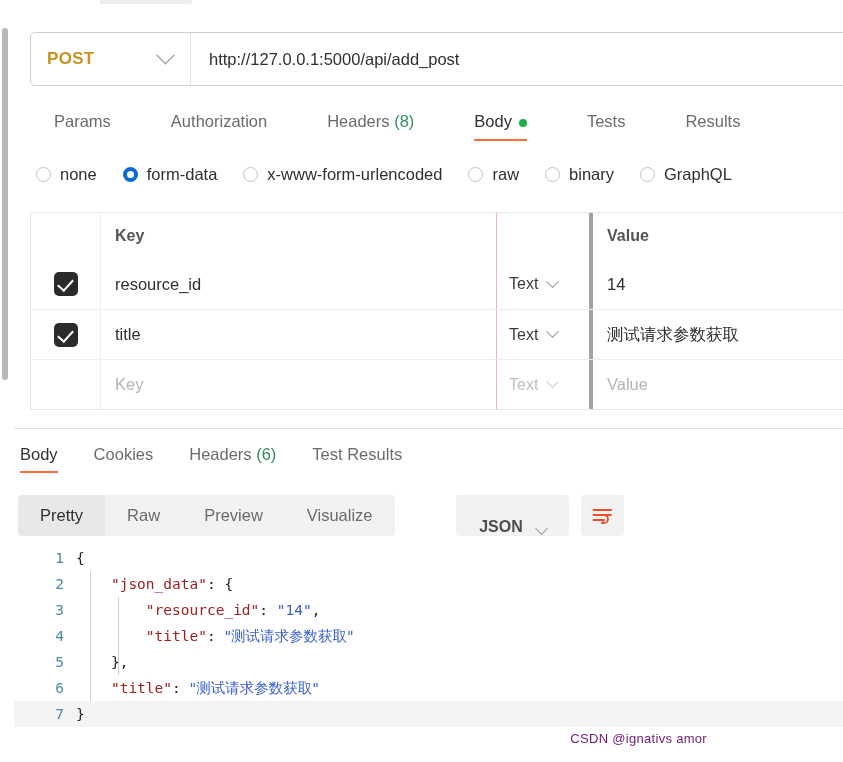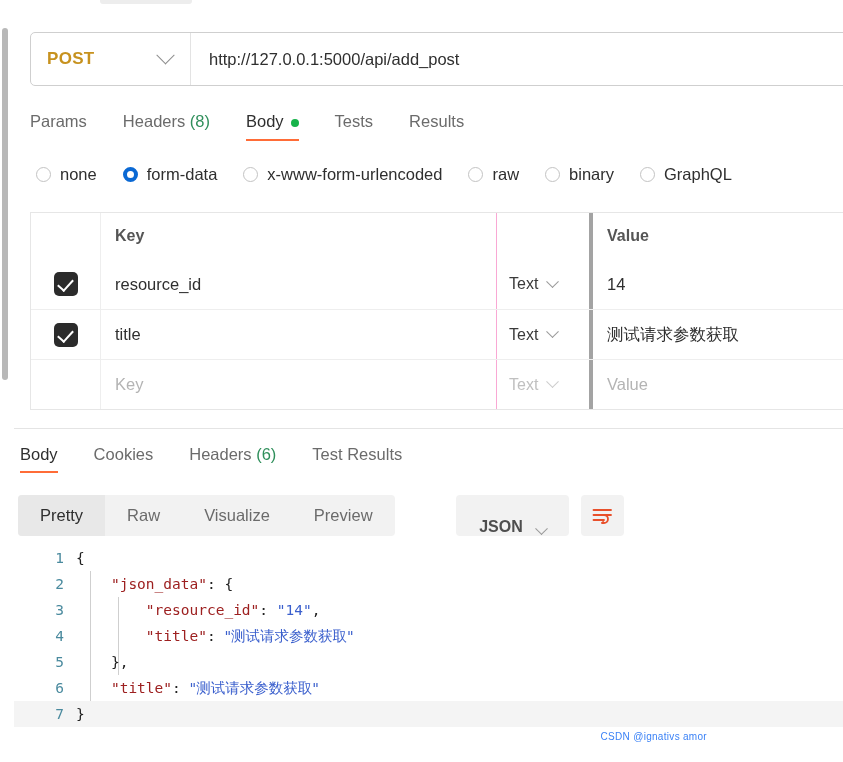--- a/index.html
+++ b/index.html
@@ -81,20 +81,21 @@
     display: flex; align-items: flex-start;
     white-space: nowrap;
   }
   .rtab {
     font-size: 16.5px;
     color: #6b6b6b;
     padding: 4px 0 10px 0;
     margin-right: 36px;
     position: relative;
     cursor: pointer;
+    margin-left: 24px;
   }
   .rtab.active { color: #2f2f2f; }
   .rtab.active::after {
     content: "";
     position: absolute; left: 0; right: 0; bottom: 0;
     height: 2.5px; background: #ff6c37;
   }
   .cnt { color: #2f8f5b; }
   .green-dot {
     display: inline-block;
@@ -272,21 +273,21 @@
   
   .guide {
     position: absolute;
     width: 1px; background: #cfcfcf;
   }
   .g1 { left: 76px; top: 26px; height: 156px; }
   .g2 { left: 104px; top: 52px; height: 78px; }
 
   .watermark {
     position: absolute; right: 16px; top: 731px;
-    font-size: 10px; color: #3b82f6;
+    font-size: 13px; color: #701a75;
     letter-spacing: .3px;
     white-space: nowrap;
   }
 </style>
 </head>
 <body>
 
 <div id="root">
 
   <div class="left-scroll-track">
@@ -297,20 +298,21 @@
   <div class="url-bar">
     <div class="method-box">
       <span class="method-label">POST</span>
       <span class="chev"></span>
     </div>
     <div class="url-input">http://127.0.0.1:5000/api/add_post</div>
   </div>
 
   <div class="req-tabs" id="req-tabs">
       <div class="rtab"><span>Params</span></div>
+      <div class="rtab"><span>Authorization</span></div>
       <div class="rtab"><span>Headers</span><span class="cnt"> (8)</span></div>
       <div class="rtab active"><span>Body</span><span class="green-dot"></span></div>
       <div class="rtab"><span>Tests</span></div>
       <div class="rtab"><span>Results</span></div>
     </div>
 
   <div class="radio-row" id="radio-row">
       <div class="radio-item">
         <span class="radio-dot"></span>
         <span class="radio-label">none</span>
@@ -400,22 +402,22 @@
   <div class="res-tabs" id="res-tabs">
       <div class="restab active"><span>Body</span></div>
       <div class="restab"><span>Cookies</span></div>
       <div class="restab"><span>Headers</span><span class="cnt"> (6)</span></div>
       <div class="restab"><span>Test Results</span></div>
     </div>
 
   <div class="seg" id="seg">
       <div class="seg-btn active">Pretty</div>
       <div class="seg-btn">Raw</div>
+      <div class="seg-btn">Preview</div>
       <div class="seg-btn">Visualize</div>
-      <div class="seg-btn">Preview</div>
     </div>
 
   <div class="fmt-sel">
     <span class="fmt-txt">JSON</span>
     <span class="mini-chev" style="margin-left:14px;"></span>
   </div>
 
   <div class="wrap-btn">
     <svg width="21" height="17" viewBox="0 0 21 17">
       <line x1="1.5" y1="3" x2="19" y2="3" stroke="#e8502b" stroke-width="1.8" stroke-linecap="round"></line>

